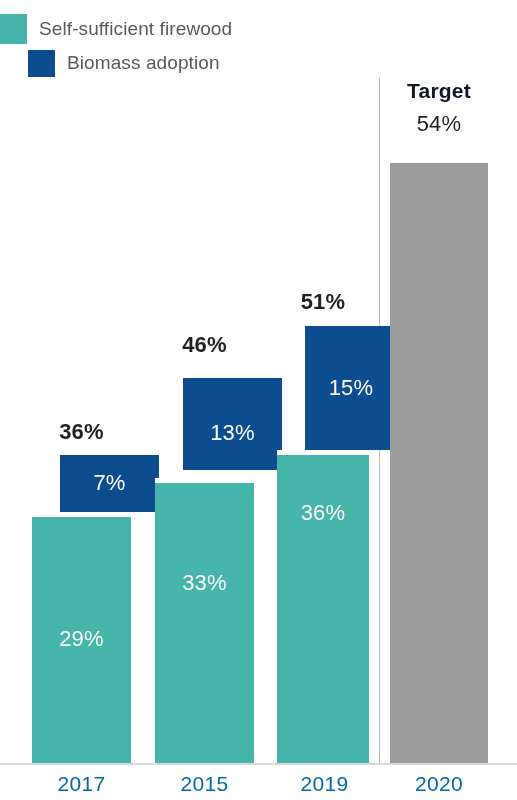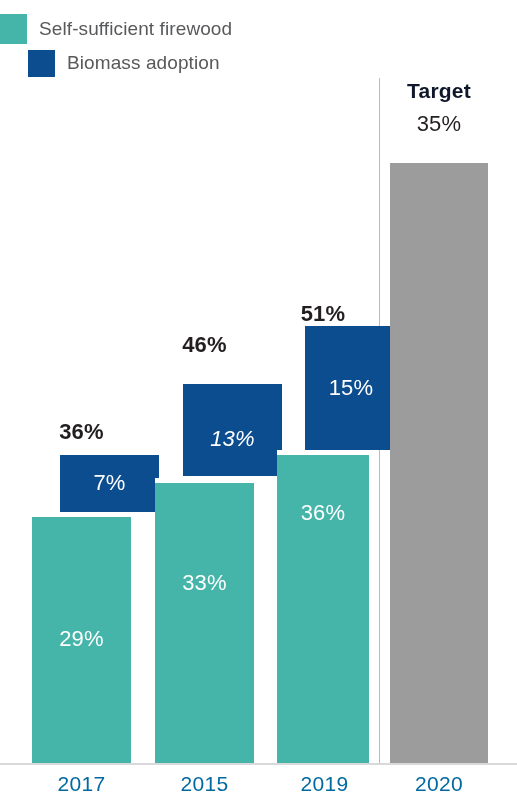--- a/index.html
+++ b/index.html
@@ -178,43 +178,43 @@
         <div class="seg-value" style="top:15px;">7%</div>
       </div>
       <div class="seg-gap" style="top:57px; height:5px;"></div>
       <div class="seg seg-teal" style="top:62px; height:246px;">
         <div class="seg-value" style="top:109px;">29%</div>
       </div>
     </div>
 
     <div class="bar-group" style="left:155px; width:99px; height:395px;">
       <div class="total-label" style="top:-36px;">46%</div>
-      <div class="seg seg-navy" style="top:16px; height:92px;font-style:italic;">
+      <div class="seg seg-navy" style="top:10px; height:92px;">
         <div class="seg-value" style="top:42px;">13%</div>
       </div>
       <div class="seg-gap" style="top:110px; height:5px;"></div>
       <div class="seg seg-teal" style="top:115px; height:280px;padding-left:45px;">
         <div class="seg-value" style="top:87px;">33%</div>
       </div>
     </div>
 
     <div class="bar-group" style="left:277px; width:92px; height:437px;">
-      <div class="total-label" style="top:-37px;margin-top:12px;">51%</div>
+      <div class="total-label" style="top:-37px;">51%</div>
       <div class="seg seg-navy" style="top:0px; height:124px;">
         <div class="seg-value" style="top:49px;">15%</div>
       </div>
       <div class="seg-gap" style="top:124px; height:5px;"></div>
       <div class="seg seg-teal" style="top:129px; height:308px;">
         <div class="seg-value" style="top:45px;">36%</div>
       </div>
     </div>
 
     <div class="bar-group" style="left:390px; width:98px; height:600px;">
       <div class="target-title" style="top:-84px;">Target</div>
-      <div class="target-value" style="top:-52px;">35%</div>
+      <div class="target-value" style="top:-52px;">54%</div>
       <div class="seg seg-gray" style="top:0px; height:600px;"></div>
     </div>
 
     <div class="axis-line"></div>
 
     <div class="x-label" style="left:32px; width:99px;">2017</div>
     <div class="x-label" style="left:155px; width:99px;">2015</div>
     <div class="x-label" style="left:275px; width:99px;">2019</div>
     <div class="x-label" style="left:390px; width:98px;">2020</div>
 

